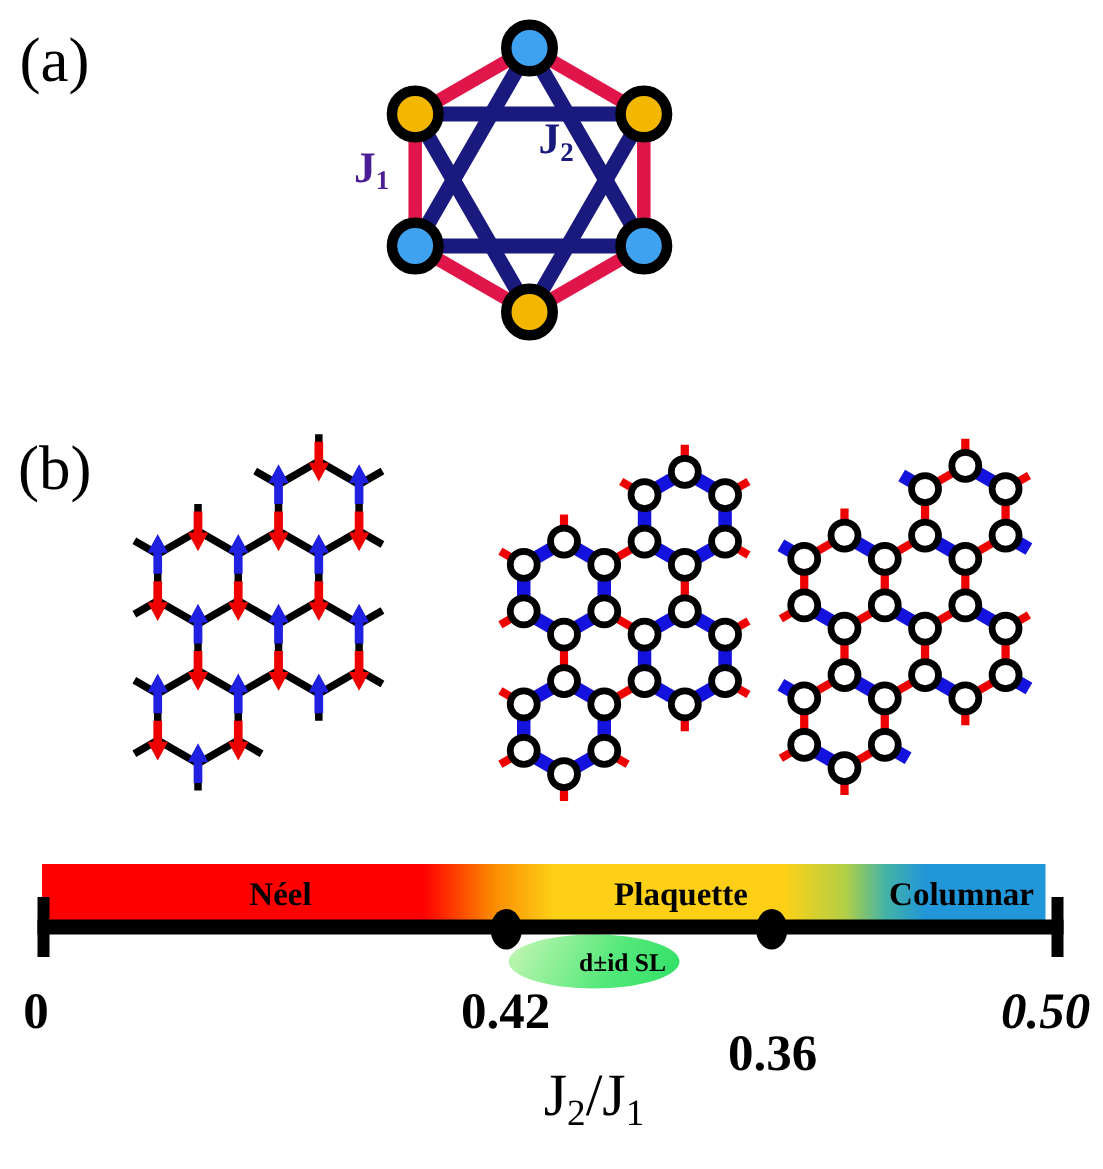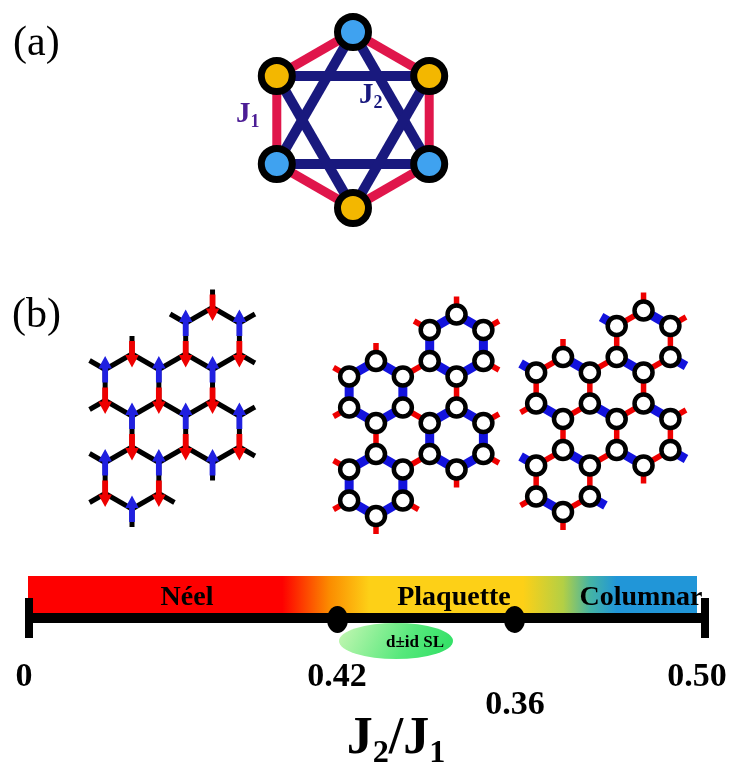--- a/index.html
+++ b/index.html
@@ -10,27 +10,27 @@
   .coupling-label{font-weight:bold;font-size:29px;line-height:1;}
   .coupling-label sub, #axis-title sub{font-size:62%;vertical-align:-0.28em;}
   #j1-label{left:236px;top:98px;color:#4c1d95;}
   #j2-label{left:323px;top:79px;color:#19197e;margin-left:36px;}
   #hex-svg{left:0;top:0;}
   #lattice-svg{left:0;top:275px;}
   #phase-bar{left:28px;top:576px;width:669px;height:41px;}
   #baseline{background:#000;}
   .cap{background:#000;}
   .marker{background:#000;border-radius:50%;}
-  .phase-label{font-weight:bold;font-size:28px;color:#000;white-space:nowrap;
+  .phase-label{font-weight:bold;font-size:22px;color:#000;white-space:nowrap;
                transform:translate(-50%,-50%);line-height:1;}
   .tick-label{font-weight:bold;font-size:34px;color:#000;white-space:nowrap;
               transform:translateX(-50%);line-height:1;}
   #sl-bubble{border-radius:50%;display:flex;align-items:center;justify-content:center;}
   #sl-label{font-weight:bold;font-size:17px;line-height:1;}
-  #axis-title{font-weight:bold;font-size:52px;color:#000;transform:translateX(-50%);line-height:1;}
+  #axis-title{font-weight:normal;font-size:40px;color:#000;transform:translateX(-50%);line-height:1;}
 </style>
 </head>
 <body>
 
 <div id="stage">
 
   <svg id="hex-svg" class="abs" width="735" height="245" viewBox="0 0 735 245">
       <g>
         <line x1="353" y1="32" x2="429.2102355330306" y2="76" stroke="#e0164b" stroke-width="9"></line>
         <line x1="429.2102355330306" y1="76" x2="429.2102355330306" y2="164" stroke="#e0164b" stroke-width="9"></line>
@@ -282,15 +282,15 @@
   <div class="abs cap" style="left: 25px; top: 598px; width: 8px; height: 40px;"></div>
       <div class="abs cap" style="left: 701px; top: 598px; width: 8px; height: 40px;"></div>
       <div class="abs marker" style="left: 326.5px; top: 605.5px; width: 21px; height: 27px;"></div>
       <div class="abs marker" style="left: 503.5px; top: 605.5px; width: 21px; height: 27px;"></div>
       <span class="abs phase-label" style="left: 187px; top: 596px;">Néel</span>
       <span class="abs phase-label" style="left: 438px; top: 596px; margin-left: 16px;">Plaquette</span>
       <span class="abs phase-label" style="left: 622px; top: 596px; margin-left: 19px;">Columnar</span>
       <span class="abs tick-label" style="left: 24px; top: 658px;">0</span>
       <span class="abs tick-label" style="left: 337px; top: 658px;">0.42</span>
       <span class="abs tick-label" style="left: 515px; top: 686px;">0.36</span>
-      <span class="abs tick-label" style="left: 697px; top: 658px;">0.50</span>
+      <span class="abs tick-label" style="left: 697px; top: 658px; font-style: italic;">0.50</span>
     </div>
 </div>
 
 </body></html>

